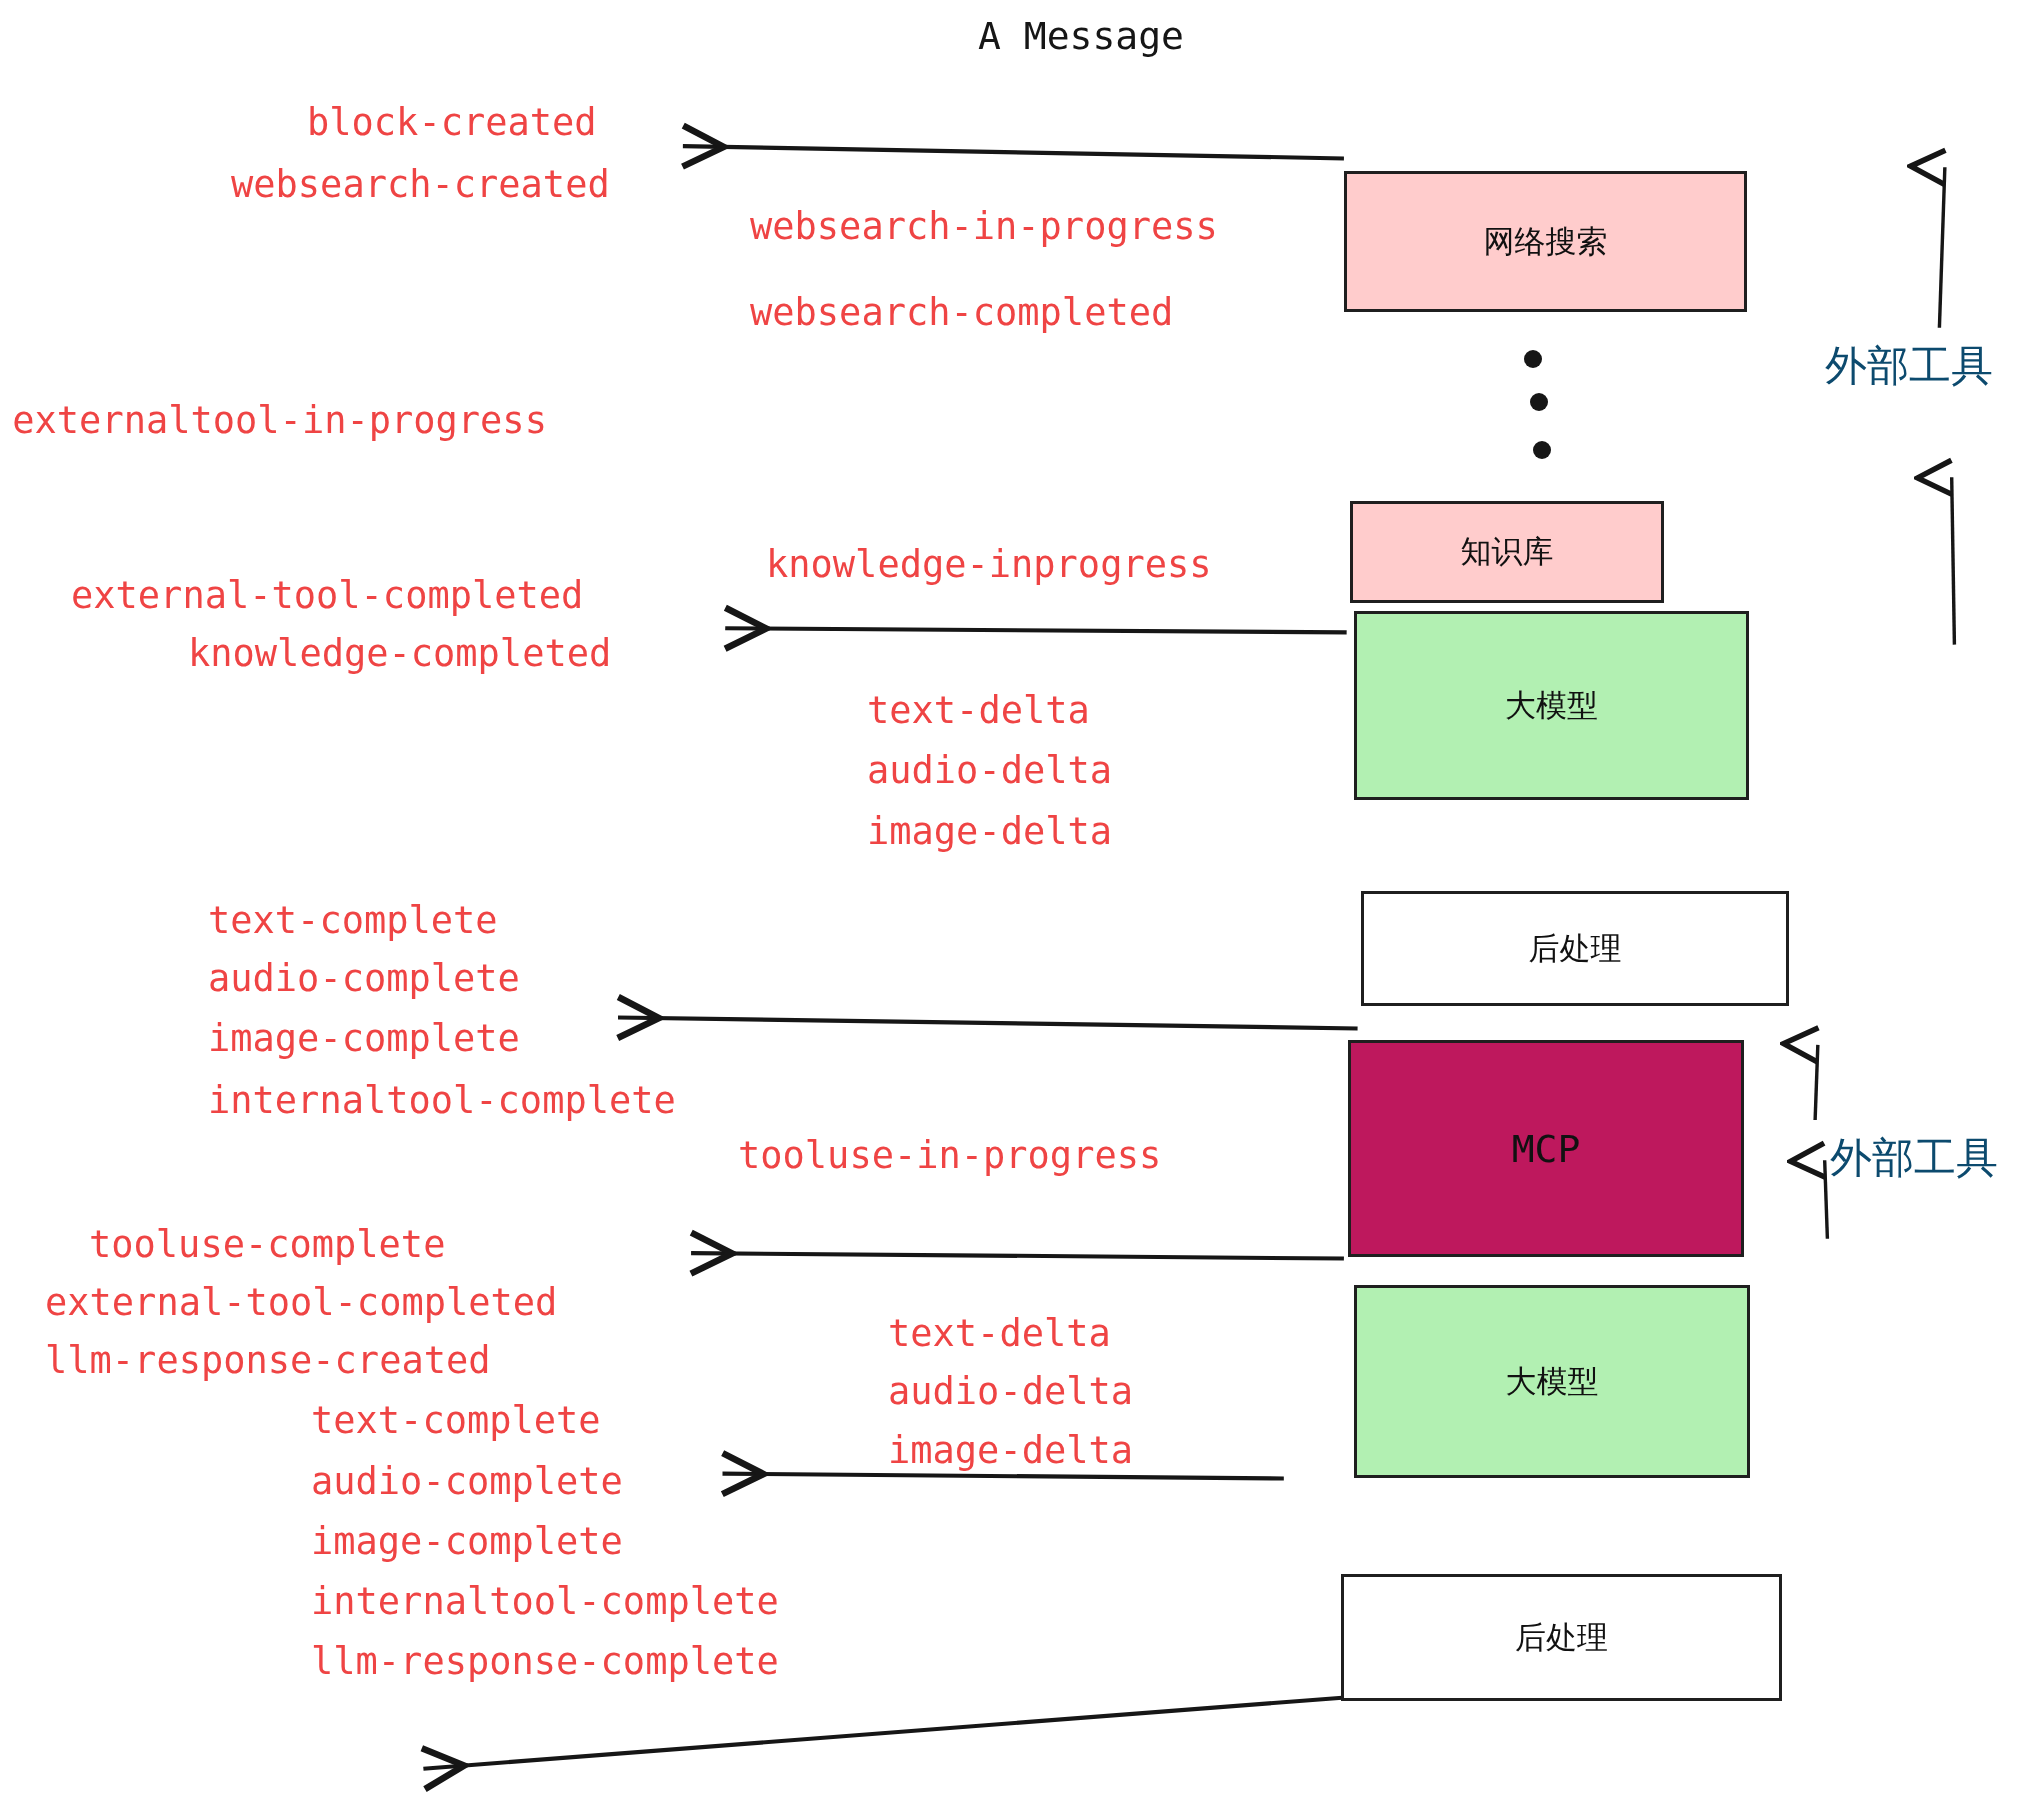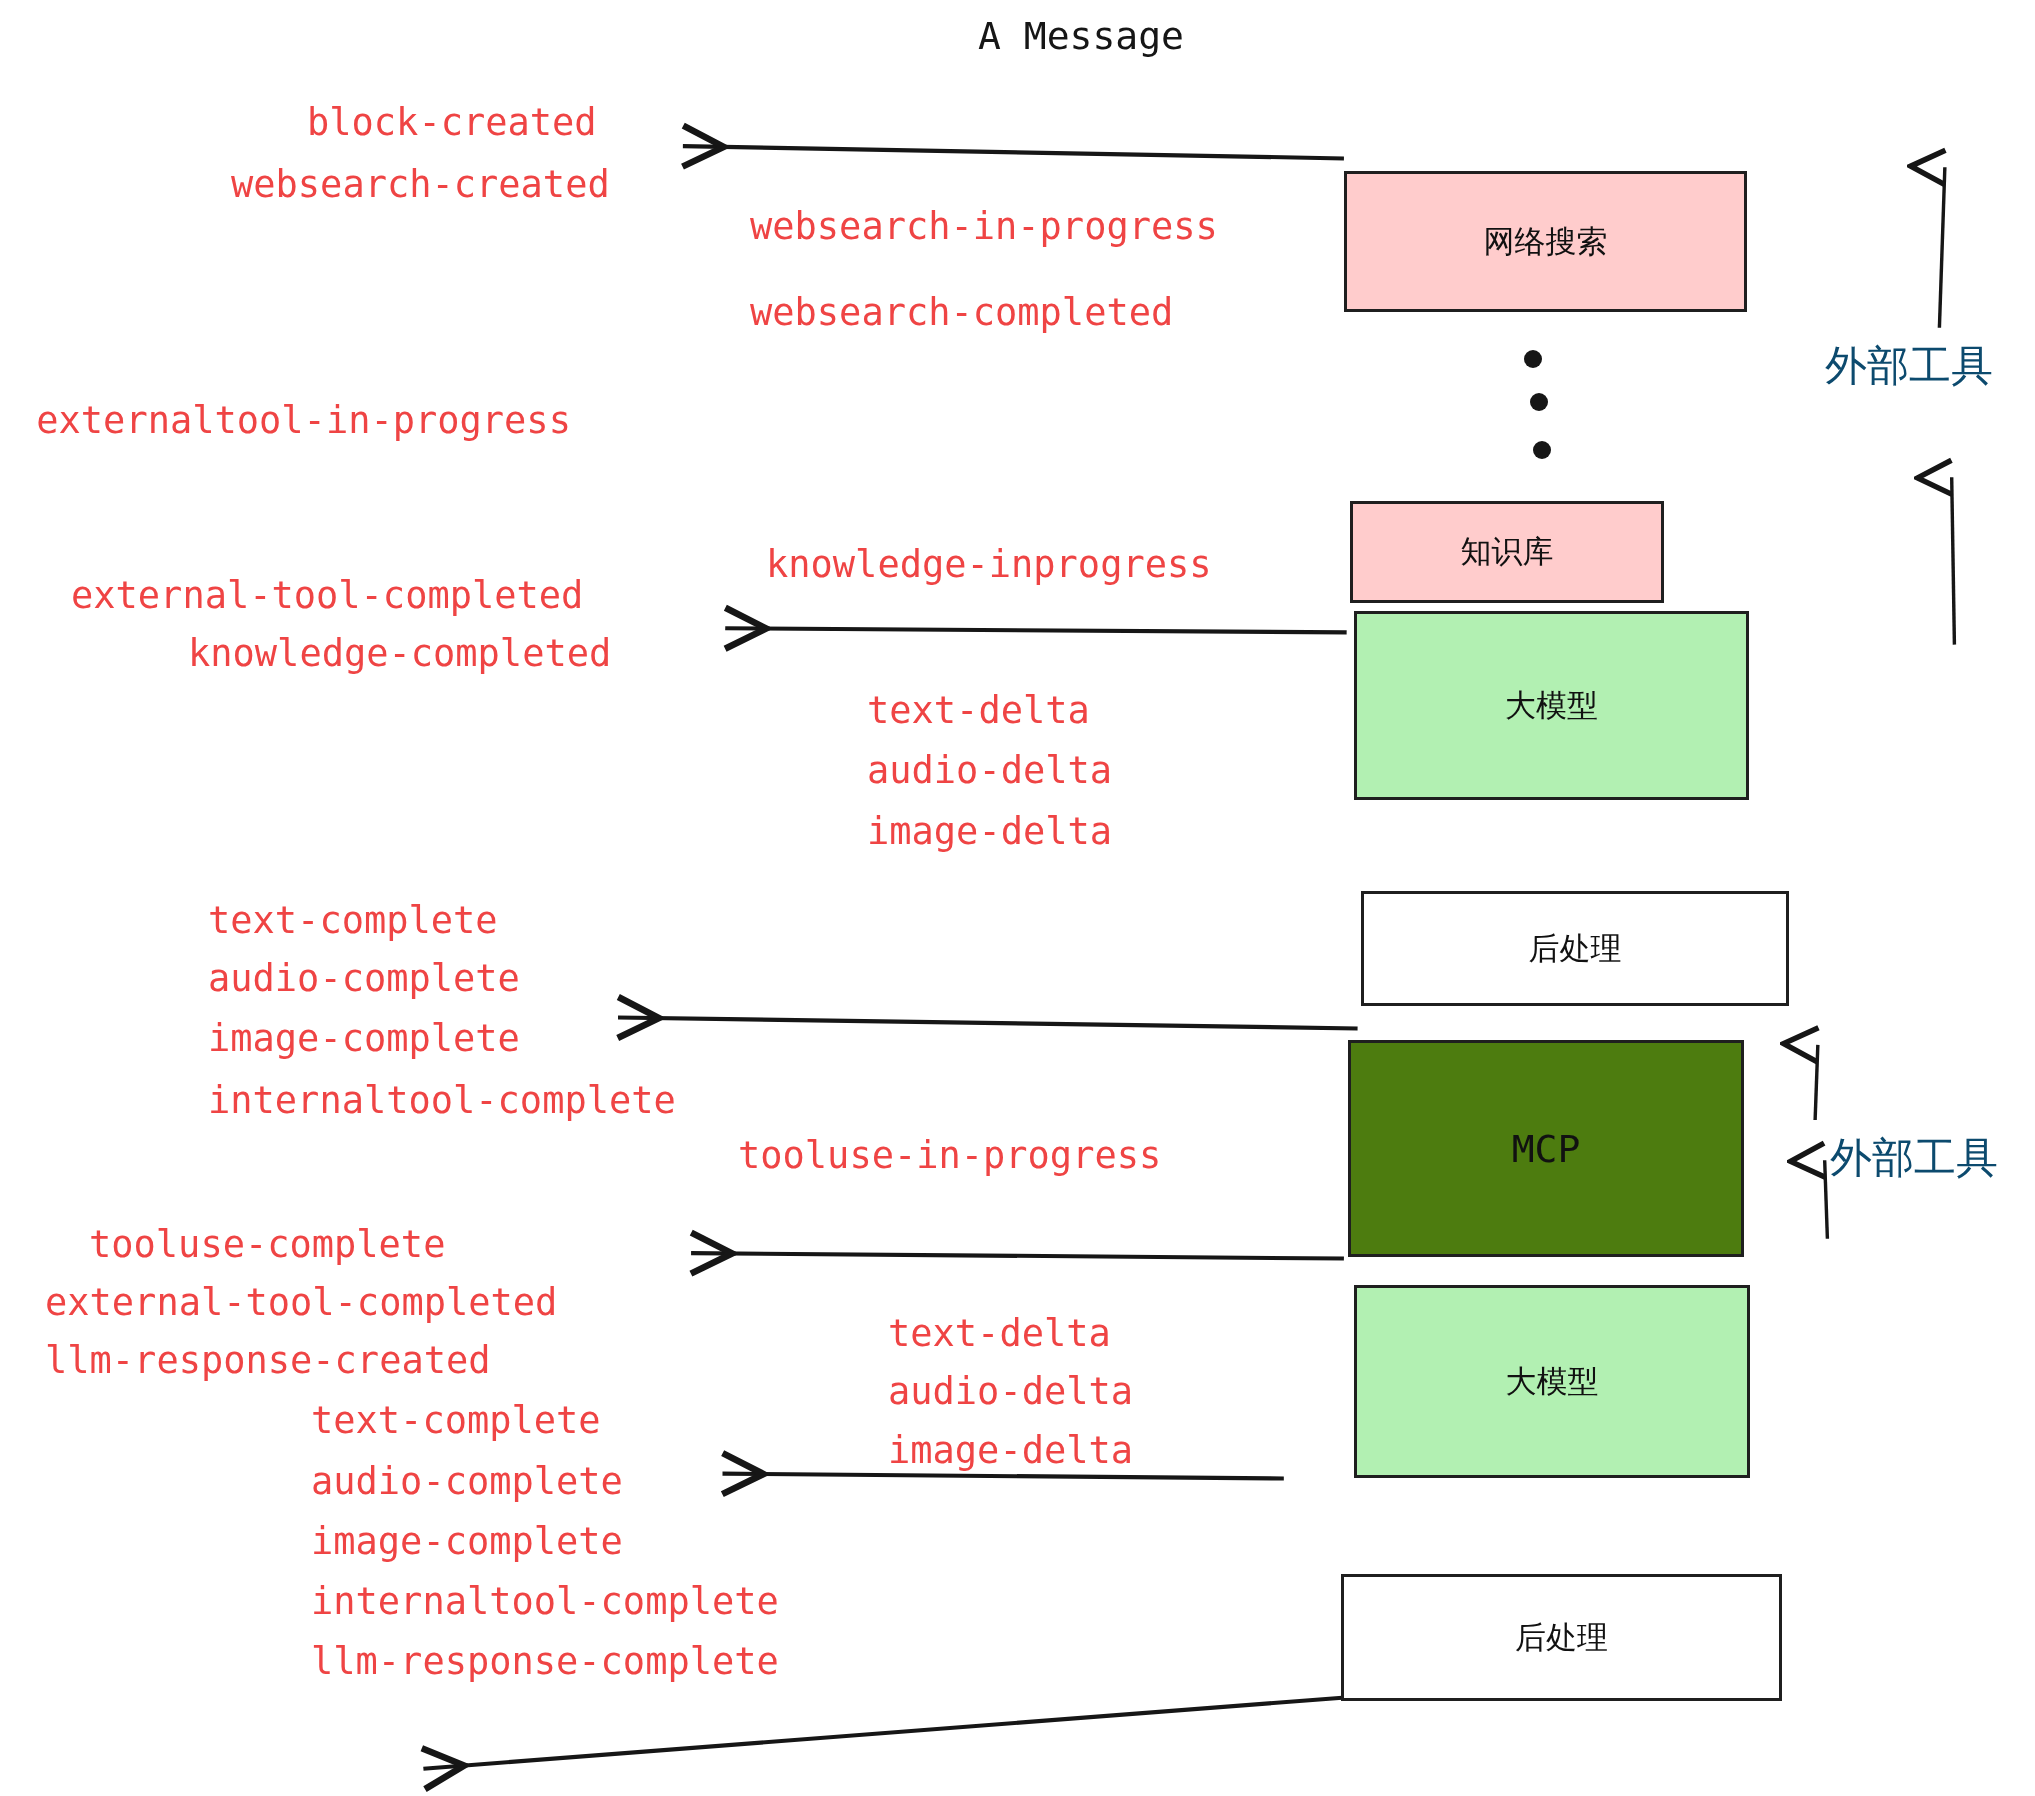--- a/index.html
+++ b/index.html
@@ -116,40 +116,40 @@
   </div>
 
   <div class="box" style="left:1354px; top:611px; width:395px; height:189px; background:#b2f0b2;">
     <span>大模型</span>
   </div>
 
   <div class="box" style="left:1361px; top:891px; width:428px; height:115px; background:#ffffff;">
     <span>后处理</span>
   </div>
 
-  <div class="box mono" style="left:1348px; top:1040px; width:396px; height:217px; background:#4d7c0f;">
+  <div class="box mono" style="left:1348px; top:1040px; width:396px; height:217px; background:#be185d;">
     <span>MCP</span>
   </div>
 
   <div class="box" style="left:1354px; top:1285px; width:396px; height:193px; background:#b2f0b2;">
     <span>大模型</span>
   </div>
 
   <div class="box" style="left:1341px; top:1574px; width:441px; height:127px; background:#ffffff;">
     <span>后处理</span>
   </div>
 
   <div class="sidelbl" style="left:1825px; top:338px;">外部工具</div>
   <div class="sidelbl" style="left:1830px; top:1130px;">外部工具</div>
 
   <div class="lbl" style="left:307px; top:104px;">block-created</div>
   <div class="lbl" style="left:231px; top:166px;">websearch-created</div>
   <div class="lbl" style="left:750px; top:294px;">websearch-completed</div>
   <div class="lbl" style="left:750px; top:208px;">websearch-in-progress</div>
-  <div class="lbl" style="left:12.3px; top:402px;margin-left:24px;">externaltool-in-progress</div>
+  <div class="lbl" style="left:12.3px; top:402px;">externaltool-in-progress</div>
   <div class="lbl" style="left:766px; top:546px;">knowledge-inprogress</div>
   <div class="lbl" style="left:71px; top:577px;">external-tool-completed</div>
   <div class="lbl" style="left:188px; top:635px;">knowledge-completed</div>
   <div class="lbl" style="left:867px; top:692px;">text-delta</div>
   <div class="lbl" style="left:867px; top:752px;">audio-delta</div>
   <div class="lbl" style="left:867px; top:813px;">image-delta</div>
   <div class="lbl" style="left:208px; top:902px;">text-complete</div>
   <div class="lbl" style="left:208px; top:960px;">audio-complete</div>
   <div class="lbl" style="left:208px; top:1020px;">image-complete</div>
   <div class="lbl" style="left:208px; top:1082px;">internaltool-complete</div>

